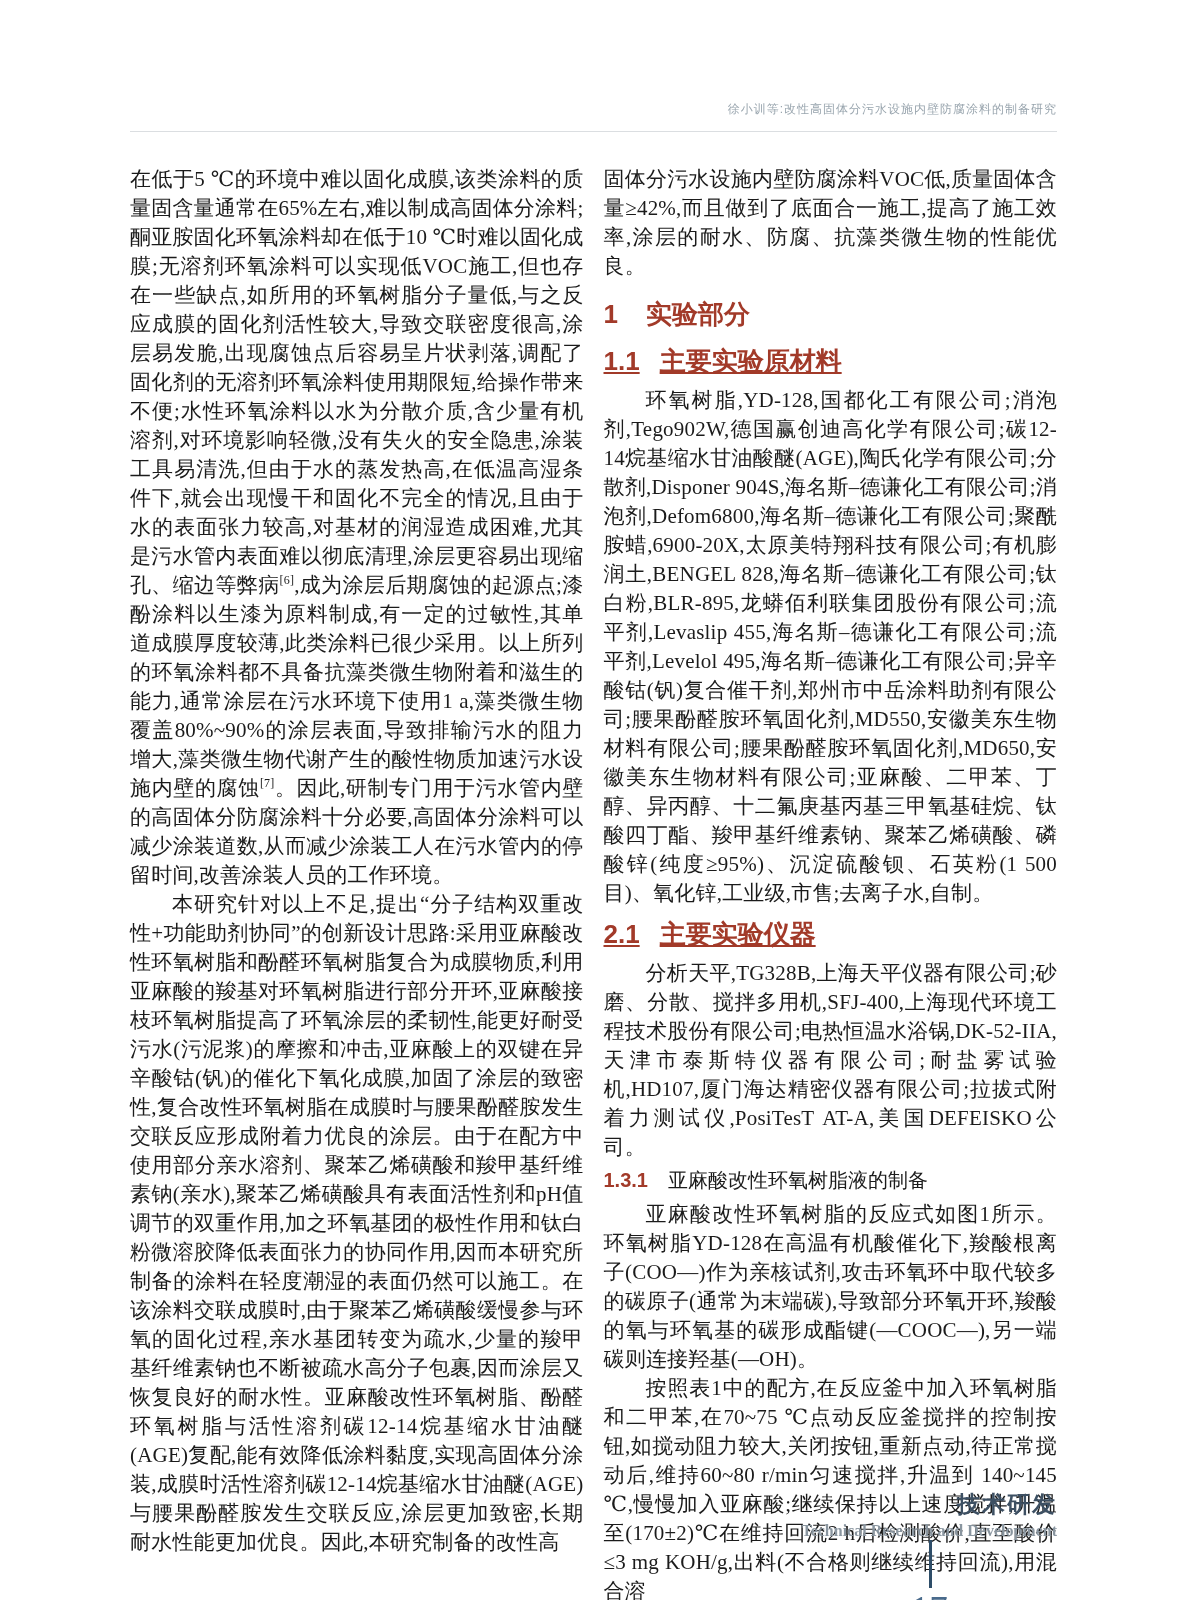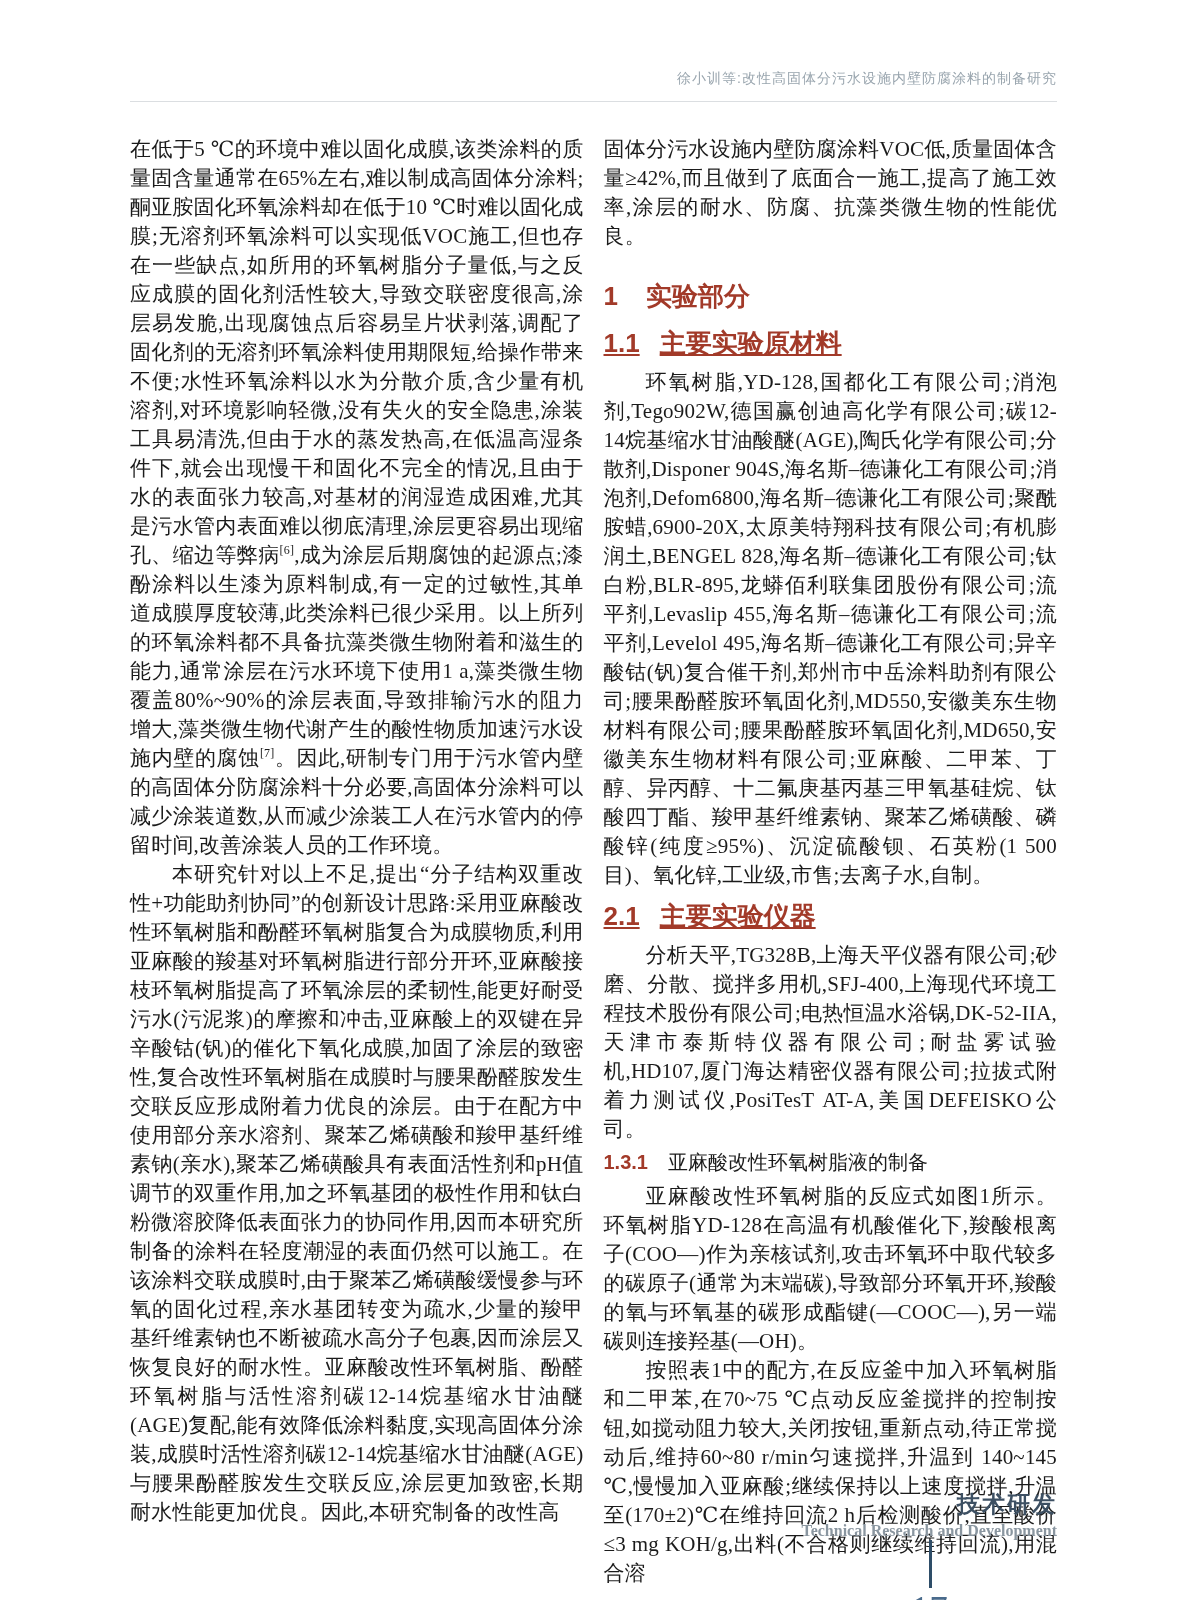--- a/index.html
+++ b/index.html
@@ -17,35 +17,35 @@
   body{
     width:1187px;height:1600px;position:relative;overflow:hidden;
     font-family:"Liberation Serif","DejaVu Serif",serif;
     color:var(--ink);
   }
   .page{width:100%;height:100%;padding:70px 130px 0 130px;position:relative;}
   
   .running-title{
     text-align:right;
     font-family:"Liberation Sans","DejaVu Sans",sans-serif;
-    font-size:14px;color:var(--head-gray);letter-spacing:1px;
+    font-size:12px;color:var(--head-gray);letter-spacing:1px;margin-top:31px;
   }
   .header-rule{margin-top:13px;border-top:1px solid var(--rule);height:0;}
   
   .content{margin-top:33px;display:flex;gap:20px;}
   .column{flex:1 1 0;min-width:0;}
   .para{
     font-size:21px;line-height:29px;
     text-align:justify;text-justify:inter-character;
     letter-spacing:0.2px;
   }
   .para.indent{text-indent:2em;}
   .para sup{font-size:12px;line-height:0;}
   .hd{font-family:"Liberation Sans","DejaVu Sans",sans-serif;}
-  .hd.h1{font-size:26px;font-weight:bold;color:var(--accent);margin:28px 0 12px 0;}
+  .hd.h1{font-size:26px;font-weight:bold;color:var(--accent);margin:16px 0 12px 0;}
   .hd.h1 .hnum{margin-right:28px;}
   .hd.h2{font-size:26px;font-weight:bold;color:var(--accent);margin:9px 0 7px 0;text-decoration:underline;}
   .hd.h2 .hnum{margin-right:20px;}
   .hd.h3{font-size:20px;margin:5px 0 6px 0;}
   .hd.h3 .hnum{color:var(--accent);font-weight:bold;margin-right:20px;}
   .hd.h3 .htitle{color:var(--ink);font-family:"Liberation Serif","DejaVu Serif",serif;}
   
   .footer{
     position:absolute;top:1489px;right:130px;
     display:flex;align-items:center;flex-direction:column;

